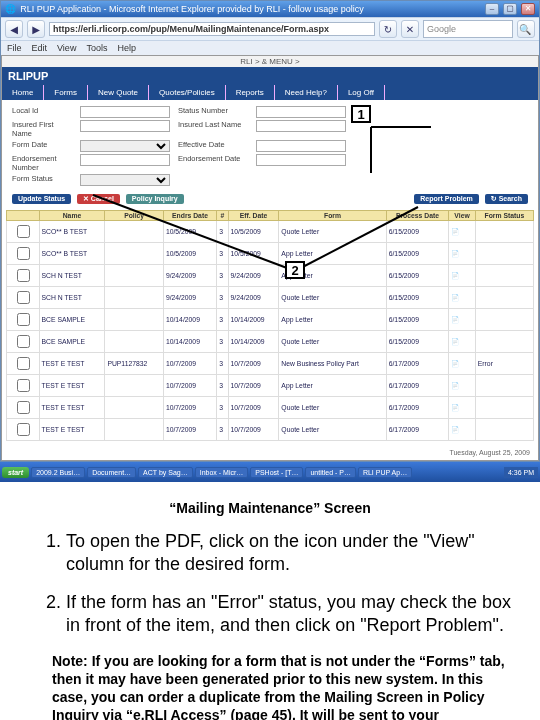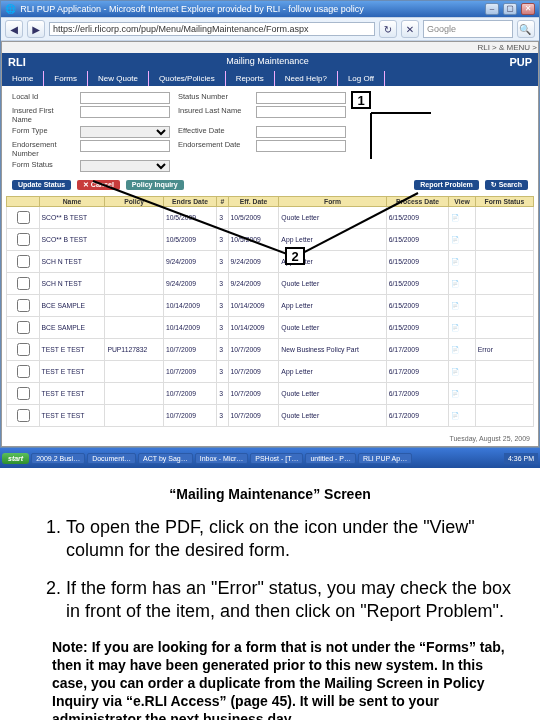--- a/index.html
+++ b/index.html
@@ -45,37 +45,37 @@
     border-top:1px solid #c4d3e6;
     border-bottom:1px solid #c4d3e6;
   }
   .toolbtn {
     width:18px;height:18px;border:1px solid #b8c7da;border-radius:3px;
     background:linear-gradient(#fff,#e0eaf5);
     display:flex;align-items:center;justify-content:center;font-size:10px;color:#336;
   }
   .addrbox {
     flex:1;border:1px solid #a8b8cc;background:#fff;padding:1px 3px;color:#333;
-    white-space:nowrap;overflow:hidden;text-overflow:ellipsis;
+    white-space:nowrap;overflow:hidden;text-overflow:ellipsis;font-weight:bold;
   }
   .searchbox{flex-basis:90px;border:1px solid #a8b8cc;background:#fff;padding:3px 3px;color:#888;}
   
   .appwrap{position:relative;}
   .app {
     border:1px solid #999;
     margin:0;
     background:#fff;
   }
   .brandrow {
     display:flex;align-items:flex-start;
     background:#1e4a8c;color:#fff;font-weight:bold;font-size:11px;
     padding:3px 6px;
   }
   .brandrow .mid{flex:1;text-align:center;font-size:9px;font-weight:normal;}
-  .breadcrumb{font-size:8px;color:#555;text-align:right;background:#f2f2f2;padding:1px;}
+  .breadcrumb{font-size:8px;color:#555;text-align:center;background:#f2f2f2;padding:1px;}
   .tabbar{
     display:flex;background:#1e4a8c;color:#fff;font-size:8px;
   }
   .tab{padding:3px 10px;border-right:1px solid #f0abfc;}
   .filters{
     display:grid;grid-template-columns:60px 90px 70px 90px;
     gap:2px 8px;font-size:7.5px;padding:6px 10px;color:#444;
     background:#fff;
   }
   .filters input,.filters select{
@@ -143,27 +143,33 @@
   <div class="toolbar">
     <div class="toolbtn">◀</div>
     <div class="toolbtn">▶</div>
     <div class="addrbox">https://erli.rlicorp.com/pup/Menu/MailingMaintenance/Form.aspx</div>
     <div class="toolbtn">↻</div>
     <div class="toolbtn">✕</div>
     <div class="searchbox">Google</div>
     <div class="toolbtn">🔍</div>
   </div>
 
+  <div class="menubar">
+    <span>File</span>
+    <span>Edit</span>
+    <span>View</span>
+    <span>Tools</span>
+    <span>Help</span>
+  </div>
 
   <div class="appwrap">
     <div class="app">
       <div class="breadcrumb">RLI &gt; &amp; MENU &gt;</div>
       <div class="brandrow">
         <span>RLI</span>
-        <span class="mid">Mailing Maintenance</span>
         <span>PUP</span>
       </div>
       <div class="tabbar">
         <div class="tab">Home</div>
         <div class="tab">Forms</div>
         <div class="tab">New Quote</div>
         <div class="tab">Quotes/Policies</div>
         <div class="tab">Reports</div>
         <div class="tab">Need Help?</div>
         <div class="tab">Log Off</div>
@@ -173,21 +179,21 @@
         <span>Local Id</span>
         <input style="">
         <span>Status Number</span>
         <input style="">
 
         <span>Insured First Name</span>
         <input style="">
         <span>Insured Last Name</span>
         <input style="">
 
-        <span>Form Type</span>
+        <span>Form Date</span>
         <select></select>
         <span>Effective Date</span>
         <input style="">
 
         <span>Endorsement Number</span>
         <input style="">
         <span>Endorsement Date</span>
         <input style="">
 
         <span>Form Status</span>

